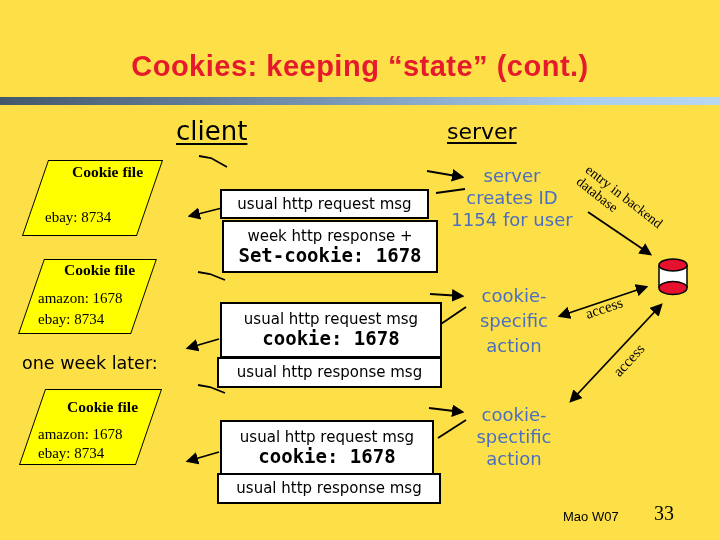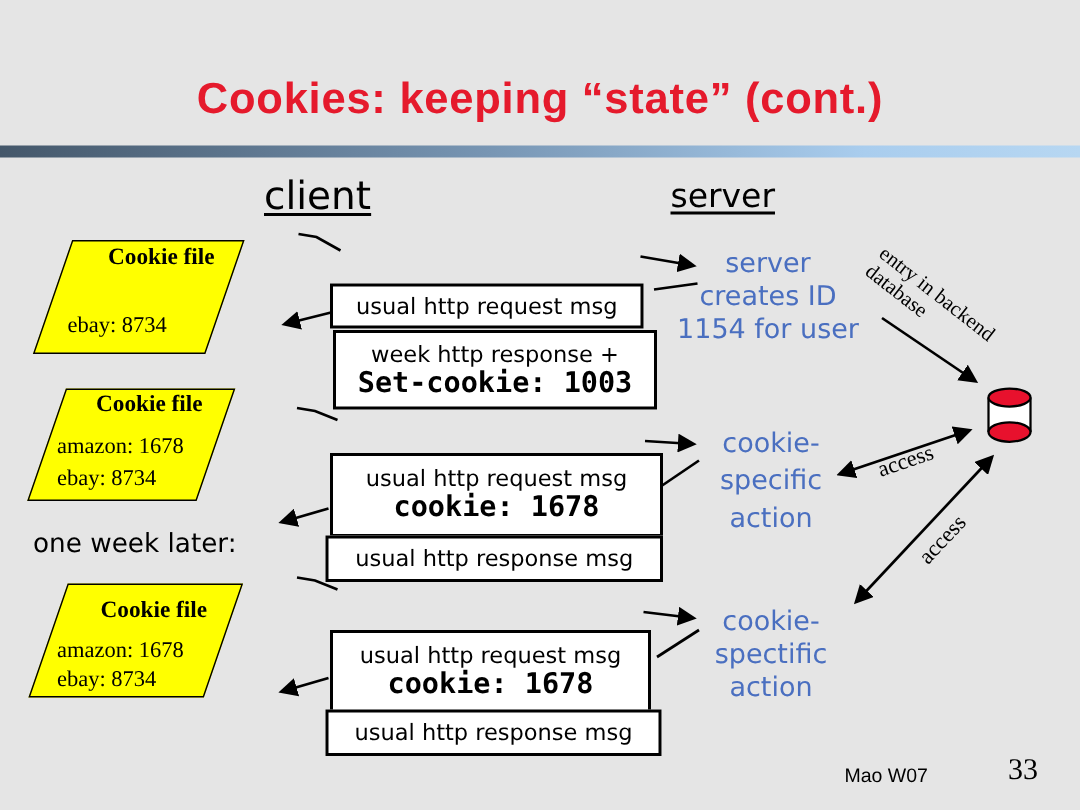--- a/index.html
+++ b/index.html
@@ -1,16 +1,16 @@
 <!DOCTYPE html>
 <html><head>
 <meta charset="utf-8">
 <style>
   html,body{margin:0;padding:0;background:#fff;}
-  .slide{position:relative;width:720px;height:540px;background:#e5e5e5;overflow:hidden;
+  .slide{position:relative;width:720px;height:540px;background:#fde047;overflow:hidden;
          font-family:"DejaVu Sans",sans-serif;color:#000;}
   .title{position:absolute;top:50px;left:0;width:720px;text-align:center;
          font:bold 29px "Liberation Sans",sans-serif;color:#e51a2c;letter-spacing:.5px;z-index:2;}
   .title-bar{position:absolute;top:97px;left:0;width:720px;height:8px;
          background:linear-gradient(to right,#44576a,#7795b3 45%,#a9cdee 80%,#b7d7f2);z-index:2;}
   .col-label{position:absolute;font:22px "DejaVu Sans",sans-serif;text-decoration:underline;
          text-underline-offset:3px;z-index:2;}
   .client{left:176px;top:116px;font-size:26px;}
   .server-lbl{left:447px;top:119px;}
   
@@ -48,21 +48,21 @@
   .note2{left:455px;top:283px;width:118px;line-height:25px;}
   .note3{left:455px;top:404px;width:118px;line-height:22px;}
   
   .entry-note{position:absolute;left:592px;top:162px;font:14px "Liberation Serif",serif;
        line-height:15px;white-space:nowrap;transform:rotate(38deg);transform-origin:0 0;z-index:2;}
   .access-lbl{position:absolute;font:15px "Liberation Serif",serif;white-space:nowrap;z-index:2;}
   .access1{left:585px;top:300px;transform:rotate(-19deg);}
   .access2{left:610px;top:352px;transform:rotate(-47deg);}
   
   .footer-author{position:absolute;left:563px;top:509px;font:13px "Liberation Sans",sans-serif;z-index:2;}
-  .footer-page{position:absolute;left:672px;top:502px;font:20px "Liberation Serif",serif;z-index:2;}
+  .footer-page{position:absolute;left:654px;top:502px;font:20px "Liberation Serif",serif;z-index:2;}
   .arrows{position:absolute;left:0;top:0;z-index:1;pointer-events:none;}
 </style>
 </head>
 <body>
 
 <div class="slide">
 
   <div class="title">Cookies: keeping “state” (cont.)</div>
   <div class="title-bar"></div>
 
@@ -86,21 +86,21 @@
     <div class="cf-title">Cookie file</div>
     <div class="cf-entry e1">amazon: 1678</div>
     <div class="cf-entry e2">ebay: 8734</div>
   </div>
 
   <div class="msg box-a">
     <span>usual http request msg</span>
   </div>
   <div class="msg box-b">
     <span>week http response +</span>
-    <span class="code">Set-cookie: 1003</span>
+    <span class="code">Set-cookie: 1678</span>
   </div>
   <div class="msg box-c">
     <span>usual http request msg</span>
     <span class="code">cookie: 1678</span>
   </div>
   <div class="msg box-d">
     <span>usual http response msg</span>
   </div>
   <div class="msg box-e">
     <span>usual http request msg</span>

